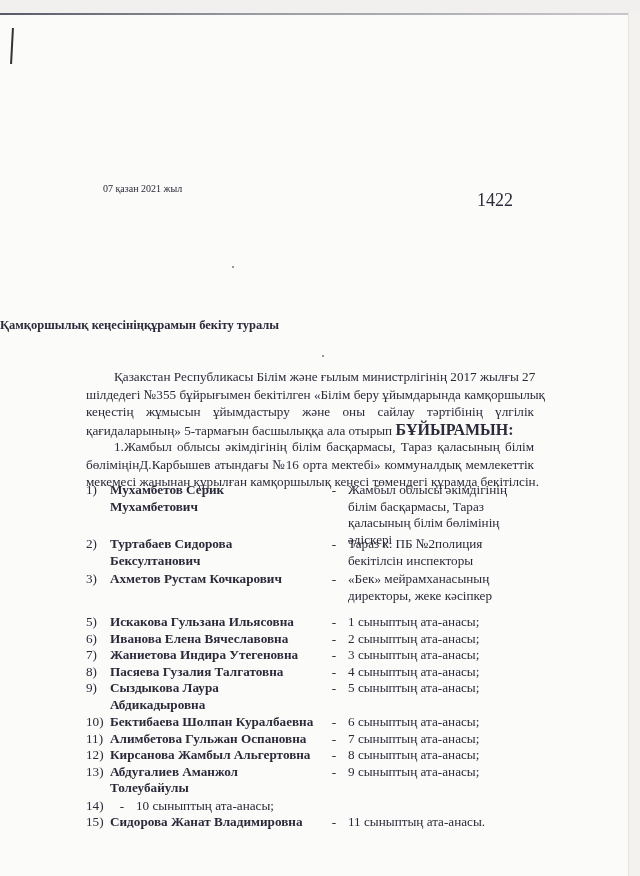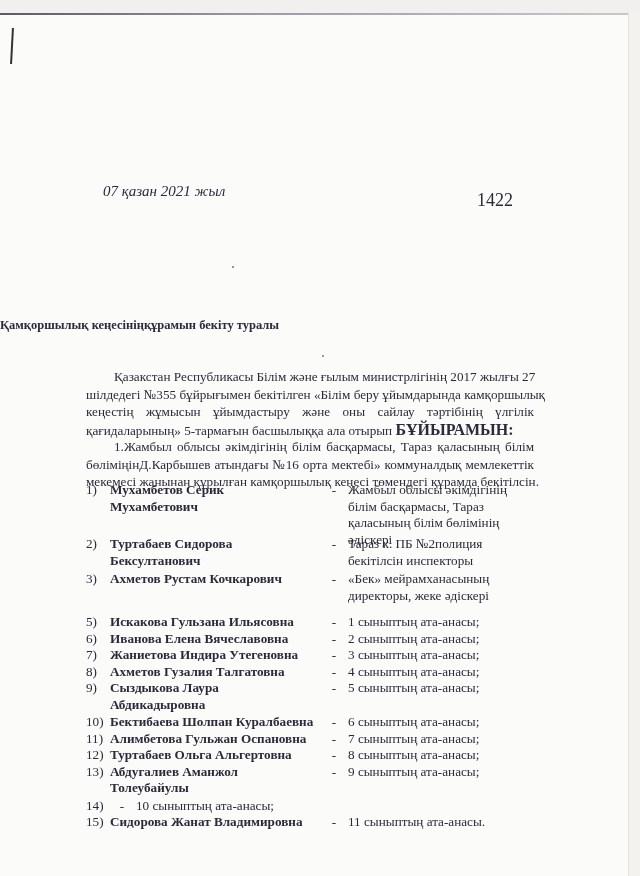--- a/index.html
+++ b/index.html
@@ -8,21 +8,21 @@
     background: #fbfbf9;
     font-family: "Liberation Serif", "DejaVu Serif", serif;
     color: #2a2a3a;
   }
   .top-band { position: absolute; left: 0; top: 0; width: 640px; height: 13px; background: #f2f0ee; }
   .top-edge { position: absolute; left: 0; top: 13px; width: 632px; height: 2px; background: linear-gradient(90deg,#5a5a66,#9a9aa4 40%,#c8c8cc); }
   .right-edge { position: absolute; left: 628px; top: 12px; width: 12px; height: 864px; background: #f3f2ee; border-left: 1px solid #e4e3de; }
   .corner-mark { position: absolute; left: 11px; top: 28px; width: 2px; height: 36px; background: #333; transform: rotate(3deg); }
   .dot { position: absolute; width: 2px; height: 2px; background: #777; border-radius: 50%; }
 
-  .date { position: absolute; left: 103px; top: 183px; font-size: 15px; font-style: italic; }
+  .date { position: absolute; left: 103px; top: 183px; font-size: 10px; }
   .number { position: absolute; left: 477px; top: 190px; font-size: 18px; }
 
   .title { position: absolute; left: 0; width: 640px; top: 318px; text-align: left; font-weight: bold; font-size: 12.5px; }
 
   .para { position: absolute; left: 86px; width: 448px; font-size: 13.2px; line-height: 17.5px; text-align: justify; }
   .para .line { display: block; text-align: justify; text-align-last: justify; white-space: nowrap; }
   .para .line.last { text-align-last: left; }
   .bold { font-weight: bold; font-family: "Liberation Serif", serif; font-size: 16px; }
 
   .list { position: absolute; left: 86px; top: 482px; width: 460px; font-size: 13.2px; line-height: 16.5px; }
@@ -70,21 +70,21 @@
   <div class="row" style="height:35px;">
     <span class="num">2)</span>
     <span class="name" style="width:150px;margin-right:60px;">Туртабаев Сидорова Бексултанович</span>
     <span class="dash">-</span>
     <span class="role">Тараз к. ПБ №2полиция бекітілсін инспекторы</span>
   </div>
   <div class="row" style="height:43px;">
     <span class="num">3)</span>
     <span class="name">Ахметов Рустам Кочкарович</span>
     <span class="dash">-</span>
-    <span class="role">«Бек» мейрамханасының директоры, жеке әдіскері</span>
+    <span class="role">«Бек» мейрамханасының директоры, жеке кәсіпкер</span>
   </div>
   <div class="row">
     <span class="num">5)</span>
     <span class="name"> Искакова Гульзана  Ильясовна</span>
     <span class="dash">-</span>
     <span class="role">1 сыныптың ата-анасы;</span>
   </div>
   <div class="row">
     <span class="num">6)</span>
     <span class="name">Иванова  Елена  Вячеславовна</span>
@@ -92,21 +92,21 @@
     <span class="role">2 сыныптың ата-анасы;</span>
   </div>
   <div class="row">
     <span class="num">7)</span>
     <span class="name">Жаниетова Индира Утегеновна</span>
     <span class="dash">-</span>
     <span class="role">3 сыныптың ата-анасы;</span>
   </div>
   <div class="row">
     <span class="num">8)</span>
-    <span class="name">Ахметов Гузалия Талгатовна</span>
+    <span class="name">Пасяева Гузалия Талгатовна</span>
     <span class="dash">-</span>
     <span class="role">4 сыныптың ата-анасы;</span>
   </div>
   <div class="row" style="height:34px;">
     <span class="num">9)</span>
     <span class="name" style="width:150px;margin-right:60px;">Сыздыкова Лаура Абдикадыровна</span>
     <span class="dash">-</span>
     <span class="role">5 сыныптың ата-анасы;</span>
   </div>
   <div class="row">
@@ -116,21 +116,21 @@
     <span class="role">6 сыныптың ата-анасы;</span>
   </div>
   <div class="row">
     <span class="num">11)</span>
     <span class="name">Алимбетова Гульжан Оспановна</span>
     <span class="dash">-</span>
     <span class="role">7 сыныптың ата-анасы;</span>
   </div>
   <div class="row">
     <span class="num">12)</span>
-    <span class="name">Туртабаев Ольга Альгертовна</span>
+    <span class="name">Кирсанова Жамбыл Альгертовна</span>
     <span class="dash">-</span>
     <span class="role">8 сыныптың ата-анасы;</span>
   </div>
   <div class="row" style="height:34px;">
     <span class="num">13)</span>
     <span class="name" style="width:150px;margin-right:60px;">Абдугалиев Аманжол Толеубайулы</span>
     <span class="dash">-</span>
     <span class="role">9 сыныптың ата-анасы;</span>
   </div>
   <div class="row">

